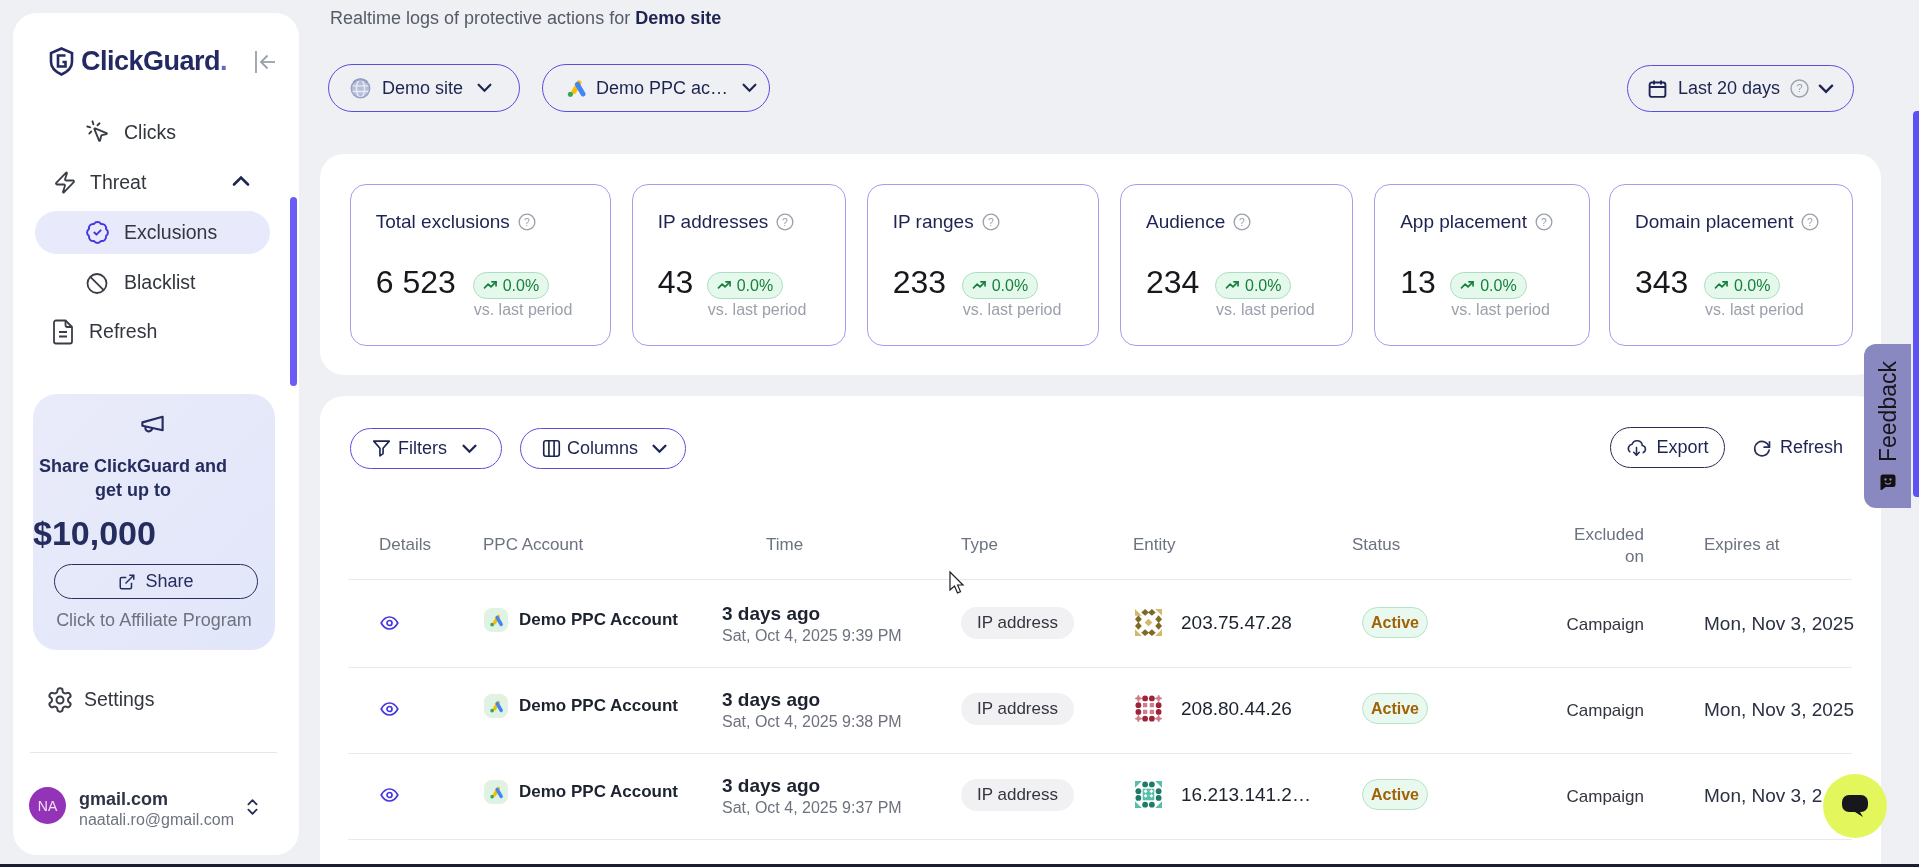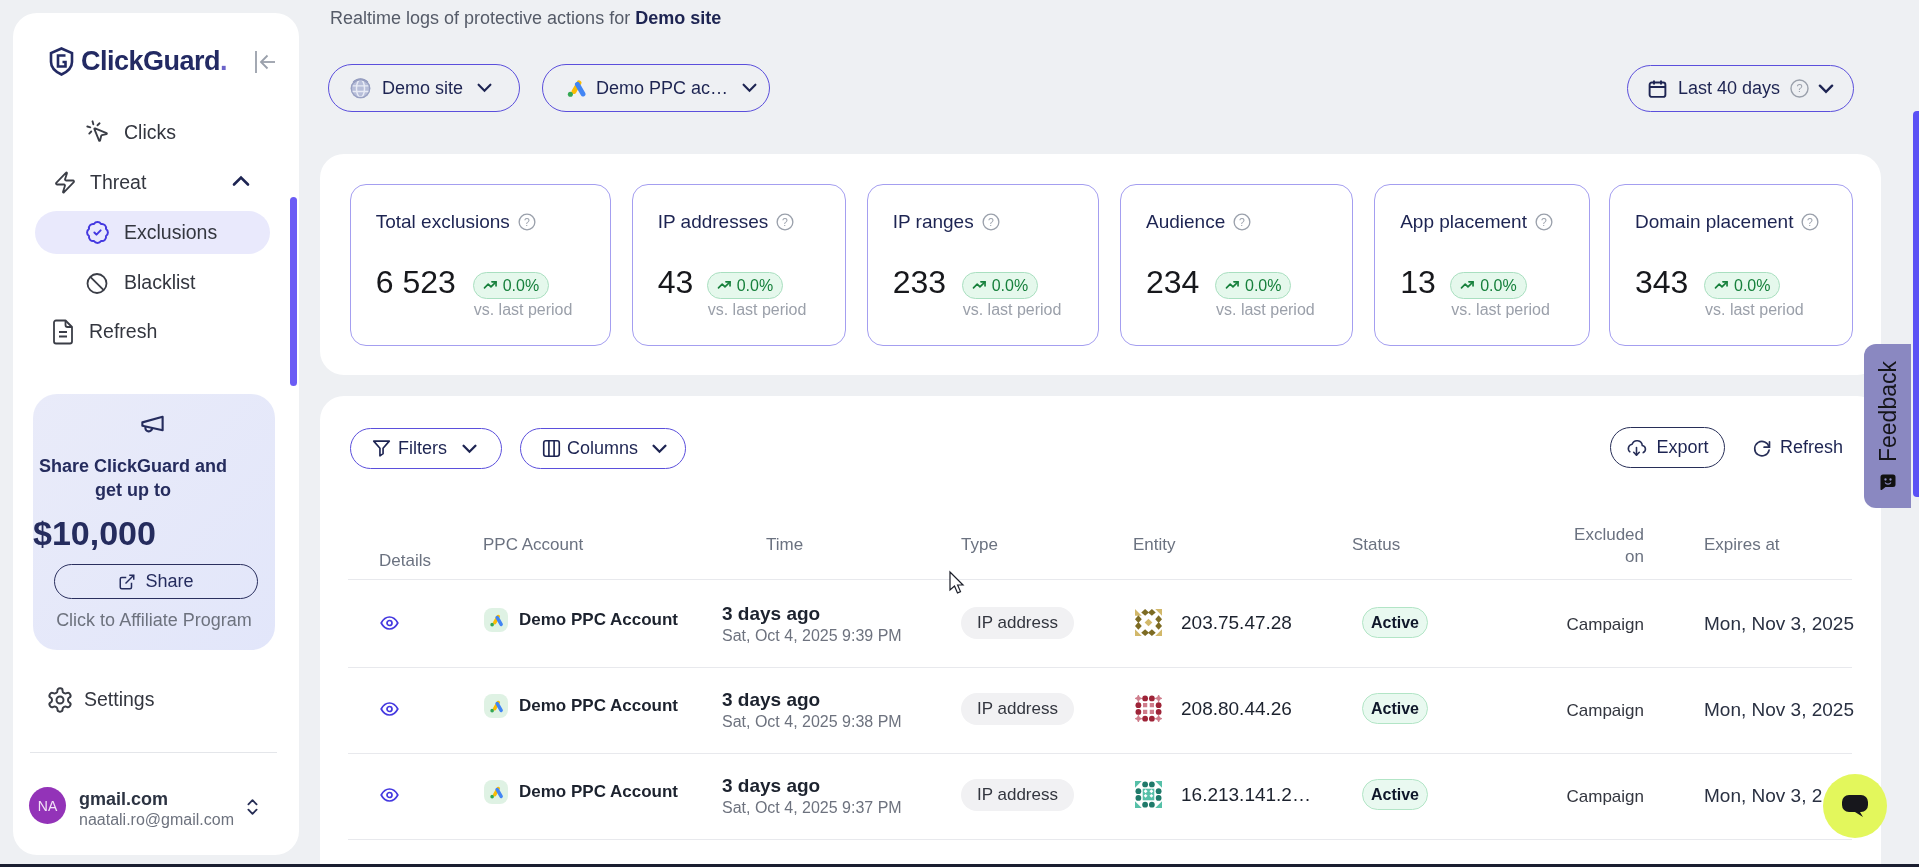--- a/index.html
+++ b/index.html
@@ -59,21 +59,21 @@
 .eye { position:absolute; left:60px; }
 .acct { position:absolute; left:164px; display:flex; align-items:center; gap:11px; }
 .acct-ic { width:24px; height:24px; border-radius:8px; background:#dff2e4; display:flex; align-items:center; justify-content:center; }
 .acct-name { font-size:17px; font-weight:bold; color:#1c222e; }
 .time1 { position:absolute; left:402px; font-size:19px; font-weight:bold; color:#1c222e; }
 .time2 { position:absolute; left:402px; font-size:16px; color:#6d727e; }
 .type-pill { position:absolute; left:641px; width:113px; height:32px; background:#f1f1f3; border-radius:16px;
   display:flex; align-items:center; justify-content:center; font-size:17px; color:#33363f; }
 .entity { position:absolute; left:815px; display:flex; align-items:center; gap:19px; font-size:19px; color:#1c222e; }
 .status-pill { position:absolute; left:1042px; width:66px; height:31px; background:#e9f9f0; border:1px solid #b2e5c6;
-  border-radius:16px; display:flex; align-items:center; justify-content:center; font-size:16px; font-weight:bold; color:#0f172a; }
+  border-radius:16px; display:flex; align-items:center; justify-content:center; font-size:16px; font-weight:bold; color:#a16207; }
 .campaign { position:absolute; width:160px; left:1164px; text-align:right; font-size:17px; color:#33363f; }
 .expires { position:absolute; left:1384px; font-size:19px; color:#2a3142; }
 
 
 #feedback { left:1864px; top:344px; width:47px; height:164px; background:#8a88c1; border-radius:12px 0 0 12px; }
 #feedback .fb-txt { position:absolute; left:50%; top:54px; transform:translateX(-50%) rotate(-90deg); transform-origin:center;
   font-size:23px; color:#15151a; white-space:nowrap; }
 #page-scroll { left:1913px; top:111px; width:6px; height:386px; background:#5b51f5; border-radius:4px 0 0 4px; }
 #chat-btn { left:1823px; top:774px; width:64px; height:64px; border-radius:50%; background:#e3f75c;
   display:flex; align-items:center; justify-content:center; }
@@ -217,21 +217,21 @@
     </svg>
 </div>
 
 <div id="pill-date" class="abs pill">
   <svg style="margin-left:19px" width="21" height="22" viewBox="0 0 24 24">
     <g fill="none" stroke="#1d2452" stroke-width="2.2">
       <rect x="3" y="4.5" width="18" height="16.5" rx="2.5"></rect>
       <path d="M8 2.2 v4.6 M16 2.2 v4.6 M3 9.8 h18"></path>
     </g>
   </svg>
-  <span class="pill-label" style="margin-left:10px;">Last 40 days</span>
+  <span class="pill-label" style="margin-left:10px;">Last 20 days</span>
   <svg style="margin-left:10px" width="19" height="19" viewBox="0 0 19 19">
     <circle cx="9.5" cy="9.5" r="8.5" fill="none" stroke="#9aa0ab" stroke-width="1.4"></circle>
     <text x="9.5" y="13.4" font-size="11" fill="#9aa0ab" text-anchor="middle" font-family="Liberation Sans">?</text>
   </svg>
   <svg style="margin-left:9px" width="16" height="10" viewBox="0 0 17 11">
       <path d="M1.8 1.8 L8.5 8.6 L15.2 1.8" fill="none" stroke="#1d2452" stroke-width="2.6" stroke-linecap="round"></path>
     </svg>
 </div>
 
 <div id="stats-panel" class="abs">
@@ -381,21 +381,21 @@
   <div id="btn-refresh" class="abs">
     <svg width="20" height="20" viewBox="0 0 24 24">
         <g fill="none" stroke="#272e57" stroke-width="2" stroke-linecap="round">
           <path d="M20.5 11 A 8.7 8.7 0 1 0 20.5 14.5"></path>
           <path d="M21 4.5 V11 H14.5"></path>
         </g>
       </svg>
     <span>Refresh</span>
   </div>
 
-  <div class="th" style="left:59px;top:139px;margin-top:16px;">Details</div>
+  <div class="th" style="left:59px;top:139px;">Details</div>
   <div class="th" style="left:163px;top:139px;">PPC Account</div>
   <div class="th" style="left:402px;top:139px;margin-left:44px;">Time</div>
   <div class="th" style="left:641px;top:139px;">Type</div>
   <div class="th" style="left:813px;top:139px;">Entity</div>
   <div class="th" style="left:1032px;top:139px;">Status</div>
   <div class="th" style="left:1164px;top:128px;width:160px;text-align:right;line-height:22px;">Excluded<br>on</div>
   <div class="th" style="left:1384px;top:139px;">Expires at</div>
   <div class="hdr-line"></div>
 
   <div id="rows">

